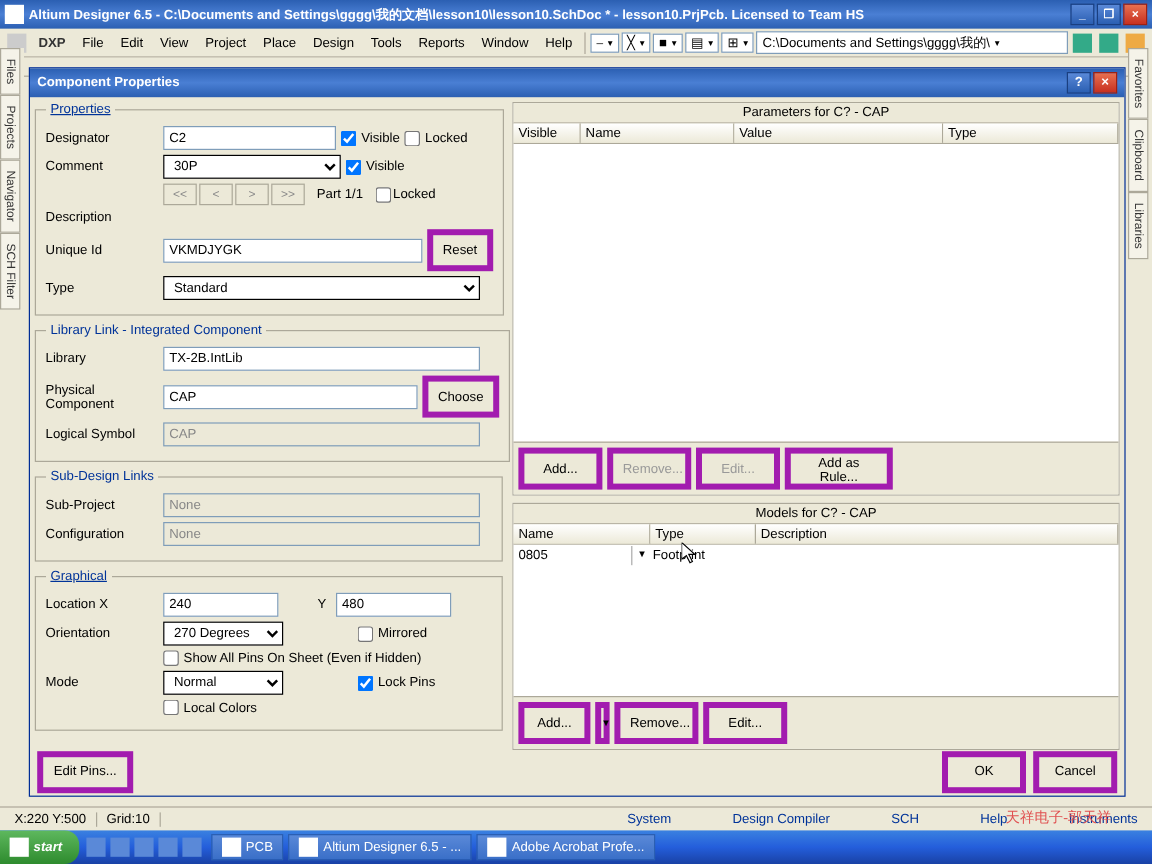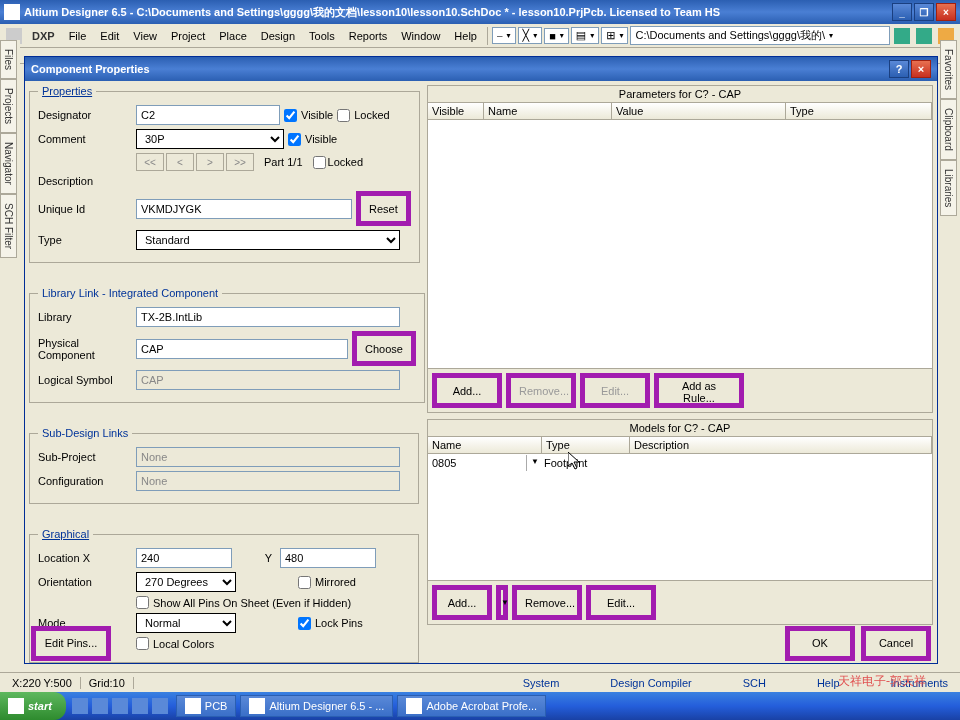--- a/index.html
+++ b/index.html
@@ -35,21 +35,21 @@
 .dialog { position: absolute; left: 24px; top: 56px; width: 914px; height: 608px; background: #ece9d8; border: 1px solid #002d96; }
 .dialog-titlebar { height: 24px; background: linear-gradient(to bottom, #2b5fb2, #4a7fd4 50%, #2b5fb2); color: #fff; display: flex; align-items: center; padding: 0 6px; }
 .dialog-titlebar .dtitle { flex: 1; font-weight: bold; }
 .dialog-titlebar .dbtn { width: 20px; height: 18px; border: 1px solid #1a3f80; color: #fff; display: flex; align-items: center; justify-content: center; font-weight: bold; font-size: 11px; margin-left: 2px; }
 .dialog-titlebar .dbtn.help { background: linear-gradient(to bottom, #5a89d8, #2b5fb2); }
 .dialog-titlebar .dbtn.close { background: linear-gradient(to bottom, #e87050, #c73020); border-color: #a02010; }
 
 .dialog-body { position: absolute; left: 4px; top: 28px; right: 4px; bottom: 38px; display: flex; gap: 8px; }
 
 
-.leftcol { width: 390px; display: flex; flex-direction: column; gap: 24px; }
+.leftcol { width: 390px; display: flex; flex-direction: column; gap: 6px; }
 .rightcol { flex: 1; display: flex; flex-direction: column; gap: 6px; }
 
 fieldset { border: 1px solid #aca899; padding: 8px; background: #ece9d8; }
 legend { color: #003399; padding: 0 4px; }
 legend span { text-decoration: underline; }
 
 .frow { display: flex; align-items: center; margin-bottom: 4px; gap: 4px; }
 .frow label { width: 94px; }
 .frow input[type=text] { border: 1px solid #7f9db9; background: #fff; padding: 2px 4px; height: 20px; }
 .frow input[type=text].ro { background: #ece9d8; color: #888; }

